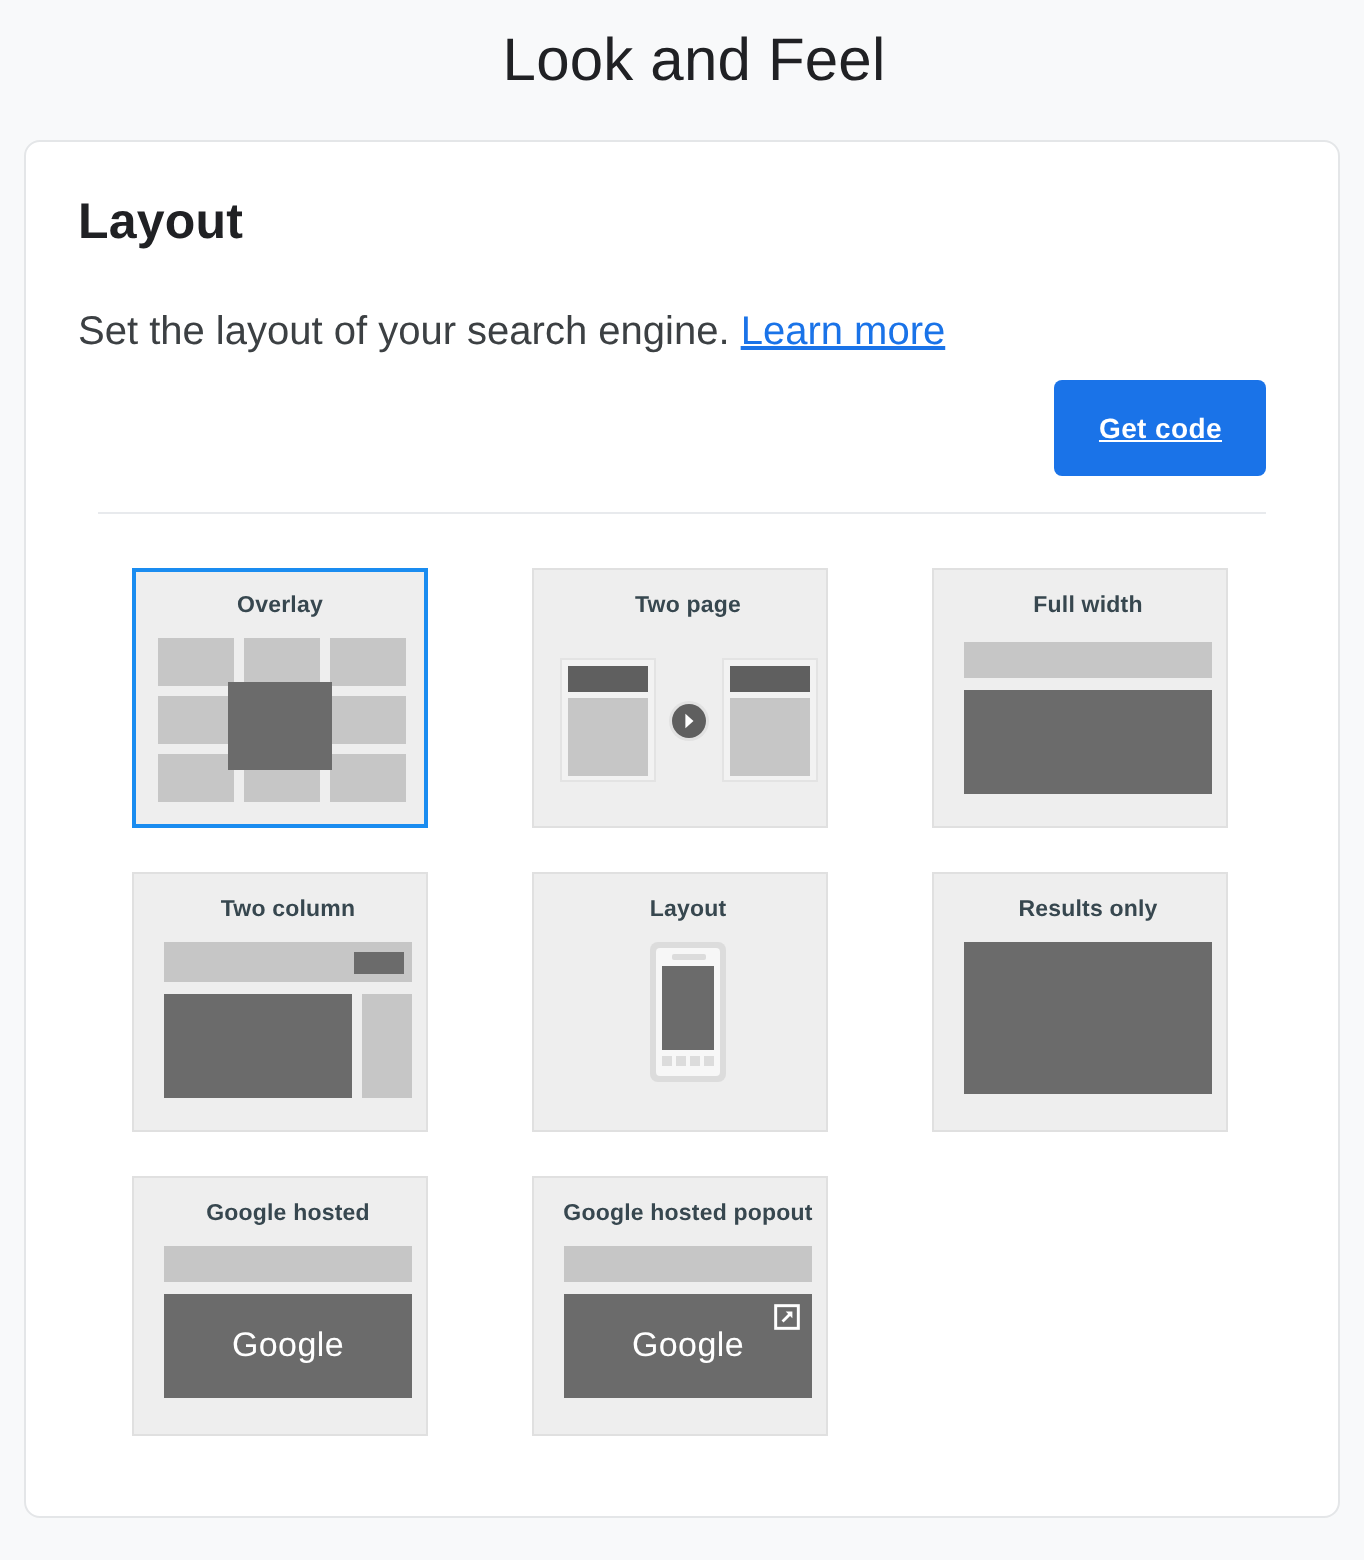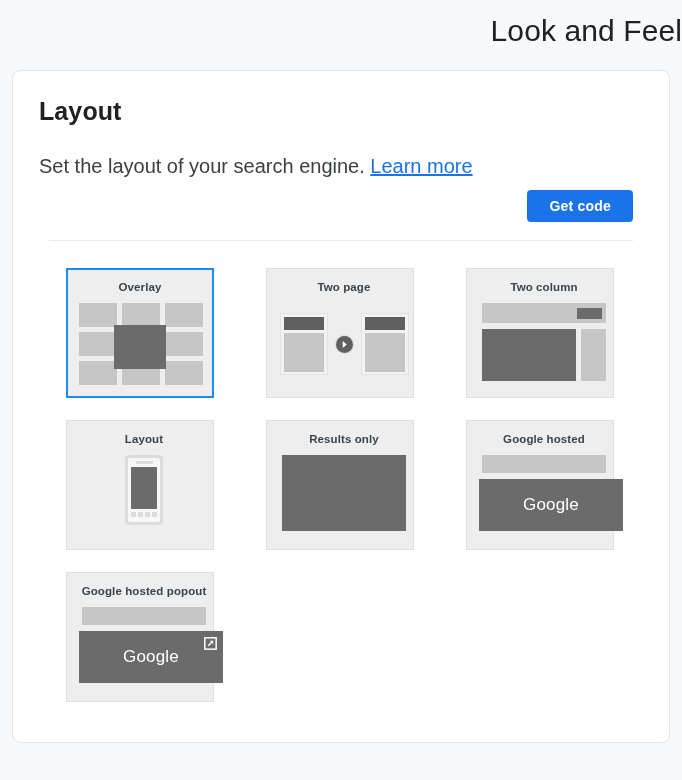--- a/index.html
+++ b/index.html
@@ -7,21 +7,21 @@
   html, body {
     width: 682px;
     height: 780px;
     background: #f8f9fa;
     font-family: "Liberation Sans", sans-serif;
     -webkit-font-smoothing: antialiased;
   }
 
   
   .page-heading {
-    text-align: right;
+    text-align: center;
     font-size: 30px;
     font-weight: 400;
     color: #202124;
     padding: 14px 0 22px 12px;
     letter-spacing: 0.1px;
   }
 
   
   .panel {
     margin: 0 12px;
@@ -59,23 +59,24 @@
   }
 
   .get-code-btn {
     background: #1a73e8;
     color: #ffffff;
     border: none;
     border-radius: 4px;
     font-family: "Liberation Sans", sans-serif;
     font-size: 14px;
     font-weight: bold;
-    padding: 8px 22px;
+    padding: 16px 22px;
     cursor: pointer;
     letter-spacing: 0.2px;
+    text-decoration: underline;
   }
 
   .divider {
     height: 1px;
     background: #e8eaed;
     margin: 18px 12px 0 12px;
   }
 
   
   .options-grid {
@@ -206,21 +207,21 @@
   .phone-screen { width: 26px; height: 42px; background: #6b6b6b; }
   .phone-btns { display: flex; gap: 2px; margin-top: 3px; }
   .phone-btn { width: 5px; height: 5px; background: #dcdcdc; }
 
   
   .ro-body { width: 124px; height: 76px; background: #6b6b6b; margin: 2px auto 0 auto; }
 
   
   .gh-bar { width: 124px; height: 18px; background: #c6c6c6; margin: 2px auto 0 auto; }
   .gh-body {
-    width: 144px; height: 52px; background: #6b6b6b; margin: 6px auto 0 auto;
+    width: 124px; height: 52px; background: #6b6b6b; margin: 6px auto 0 auto;
     display: flex; align-items: center; justify-content: center;
     position: relative;
   }
   .gh-word {
     color: #ffffff;
     font-size: 17px;
     font-weight: 400;
     letter-spacing: 0.2px;
   }
   .popout-icon {
@@ -285,20 +286,27 @@
               </svg>
             </div>
             <div class="tp-page">
               <div class="tp-bar"></div>
               <div class="tp-body"></div>
             </div>
           </div>
         </div>
       </div>
 
+      <div class="option-card">
+        <div class="option-label">Full width</div>
+        <div class="thumb fw-wrap">
+          <div class="fw-bar"></div>
+          <div class="fw-body"></div>
+        </div>
+      </div>
 
       <div class="option-card">
         <div class="option-label">Two column</div>
         <div class="thumb">
           <div class="tc-bar">
             <div class="tc-chip"></div>
           </div>
           <div class="tc-row">
             <div class="tc-main"></div>
             <div class="tc-side"></div>

